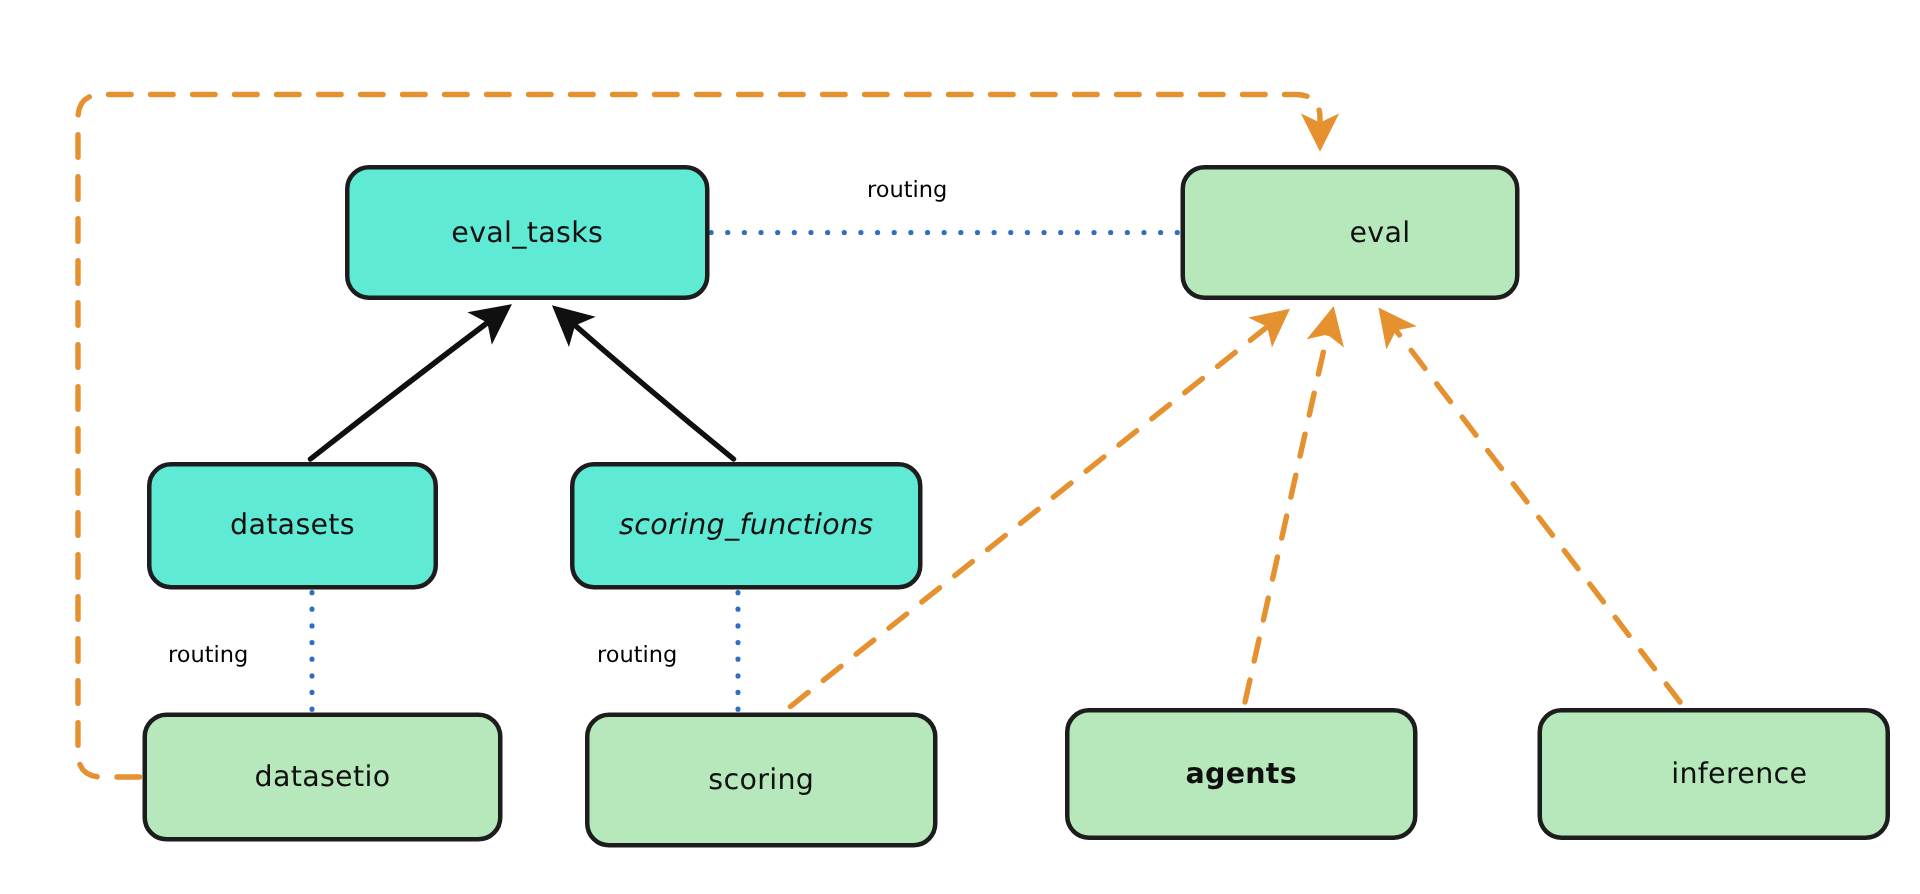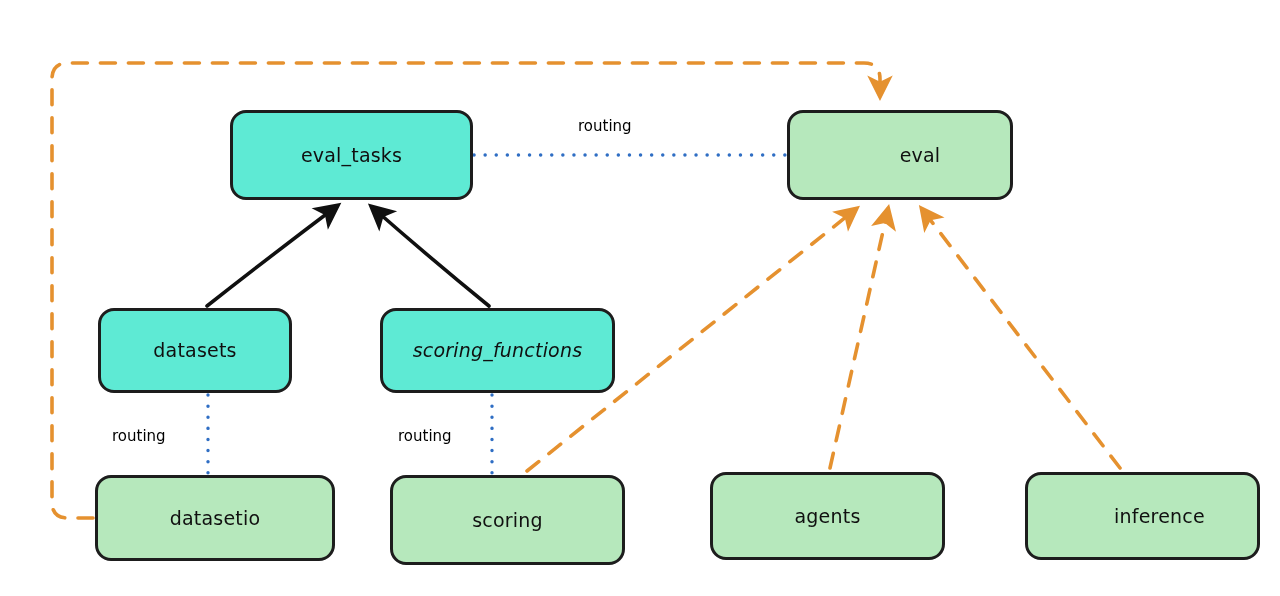--- a/index.html
+++ b/index.html
@@ -110,21 +110,21 @@
   </div>
 
   <div class="node green" style="left:95px; top:475px; width:240px; height:86px;">
     <span class="node-label">datasetio</span>
   </div>
 
   <div class="node green" style="left:390px; top:475px; width:235px; height:90px;">
     <span class="node-label">scoring</span>
   </div>
 
-  <div class="node green" style="left:710px; top:472px; width:235px; height:88px;">
+  <div class="node green" style="left:710px; top:472px; width:235px; height:88px;font-weight:bold;">
     <span class="node-label">agents</span>
   </div>
 
   <div class="node green" style="left:1025px; top:472px; width:235px; height:88px;padding-left:34px;">
     <span class="node-label">inference</span>
   </div>
 
   <div class="edge-label" style="left:578px; top:117px;">routing</div>
 
   <div class="edge-label" style="left:112px; top:427px;">routing</div>

